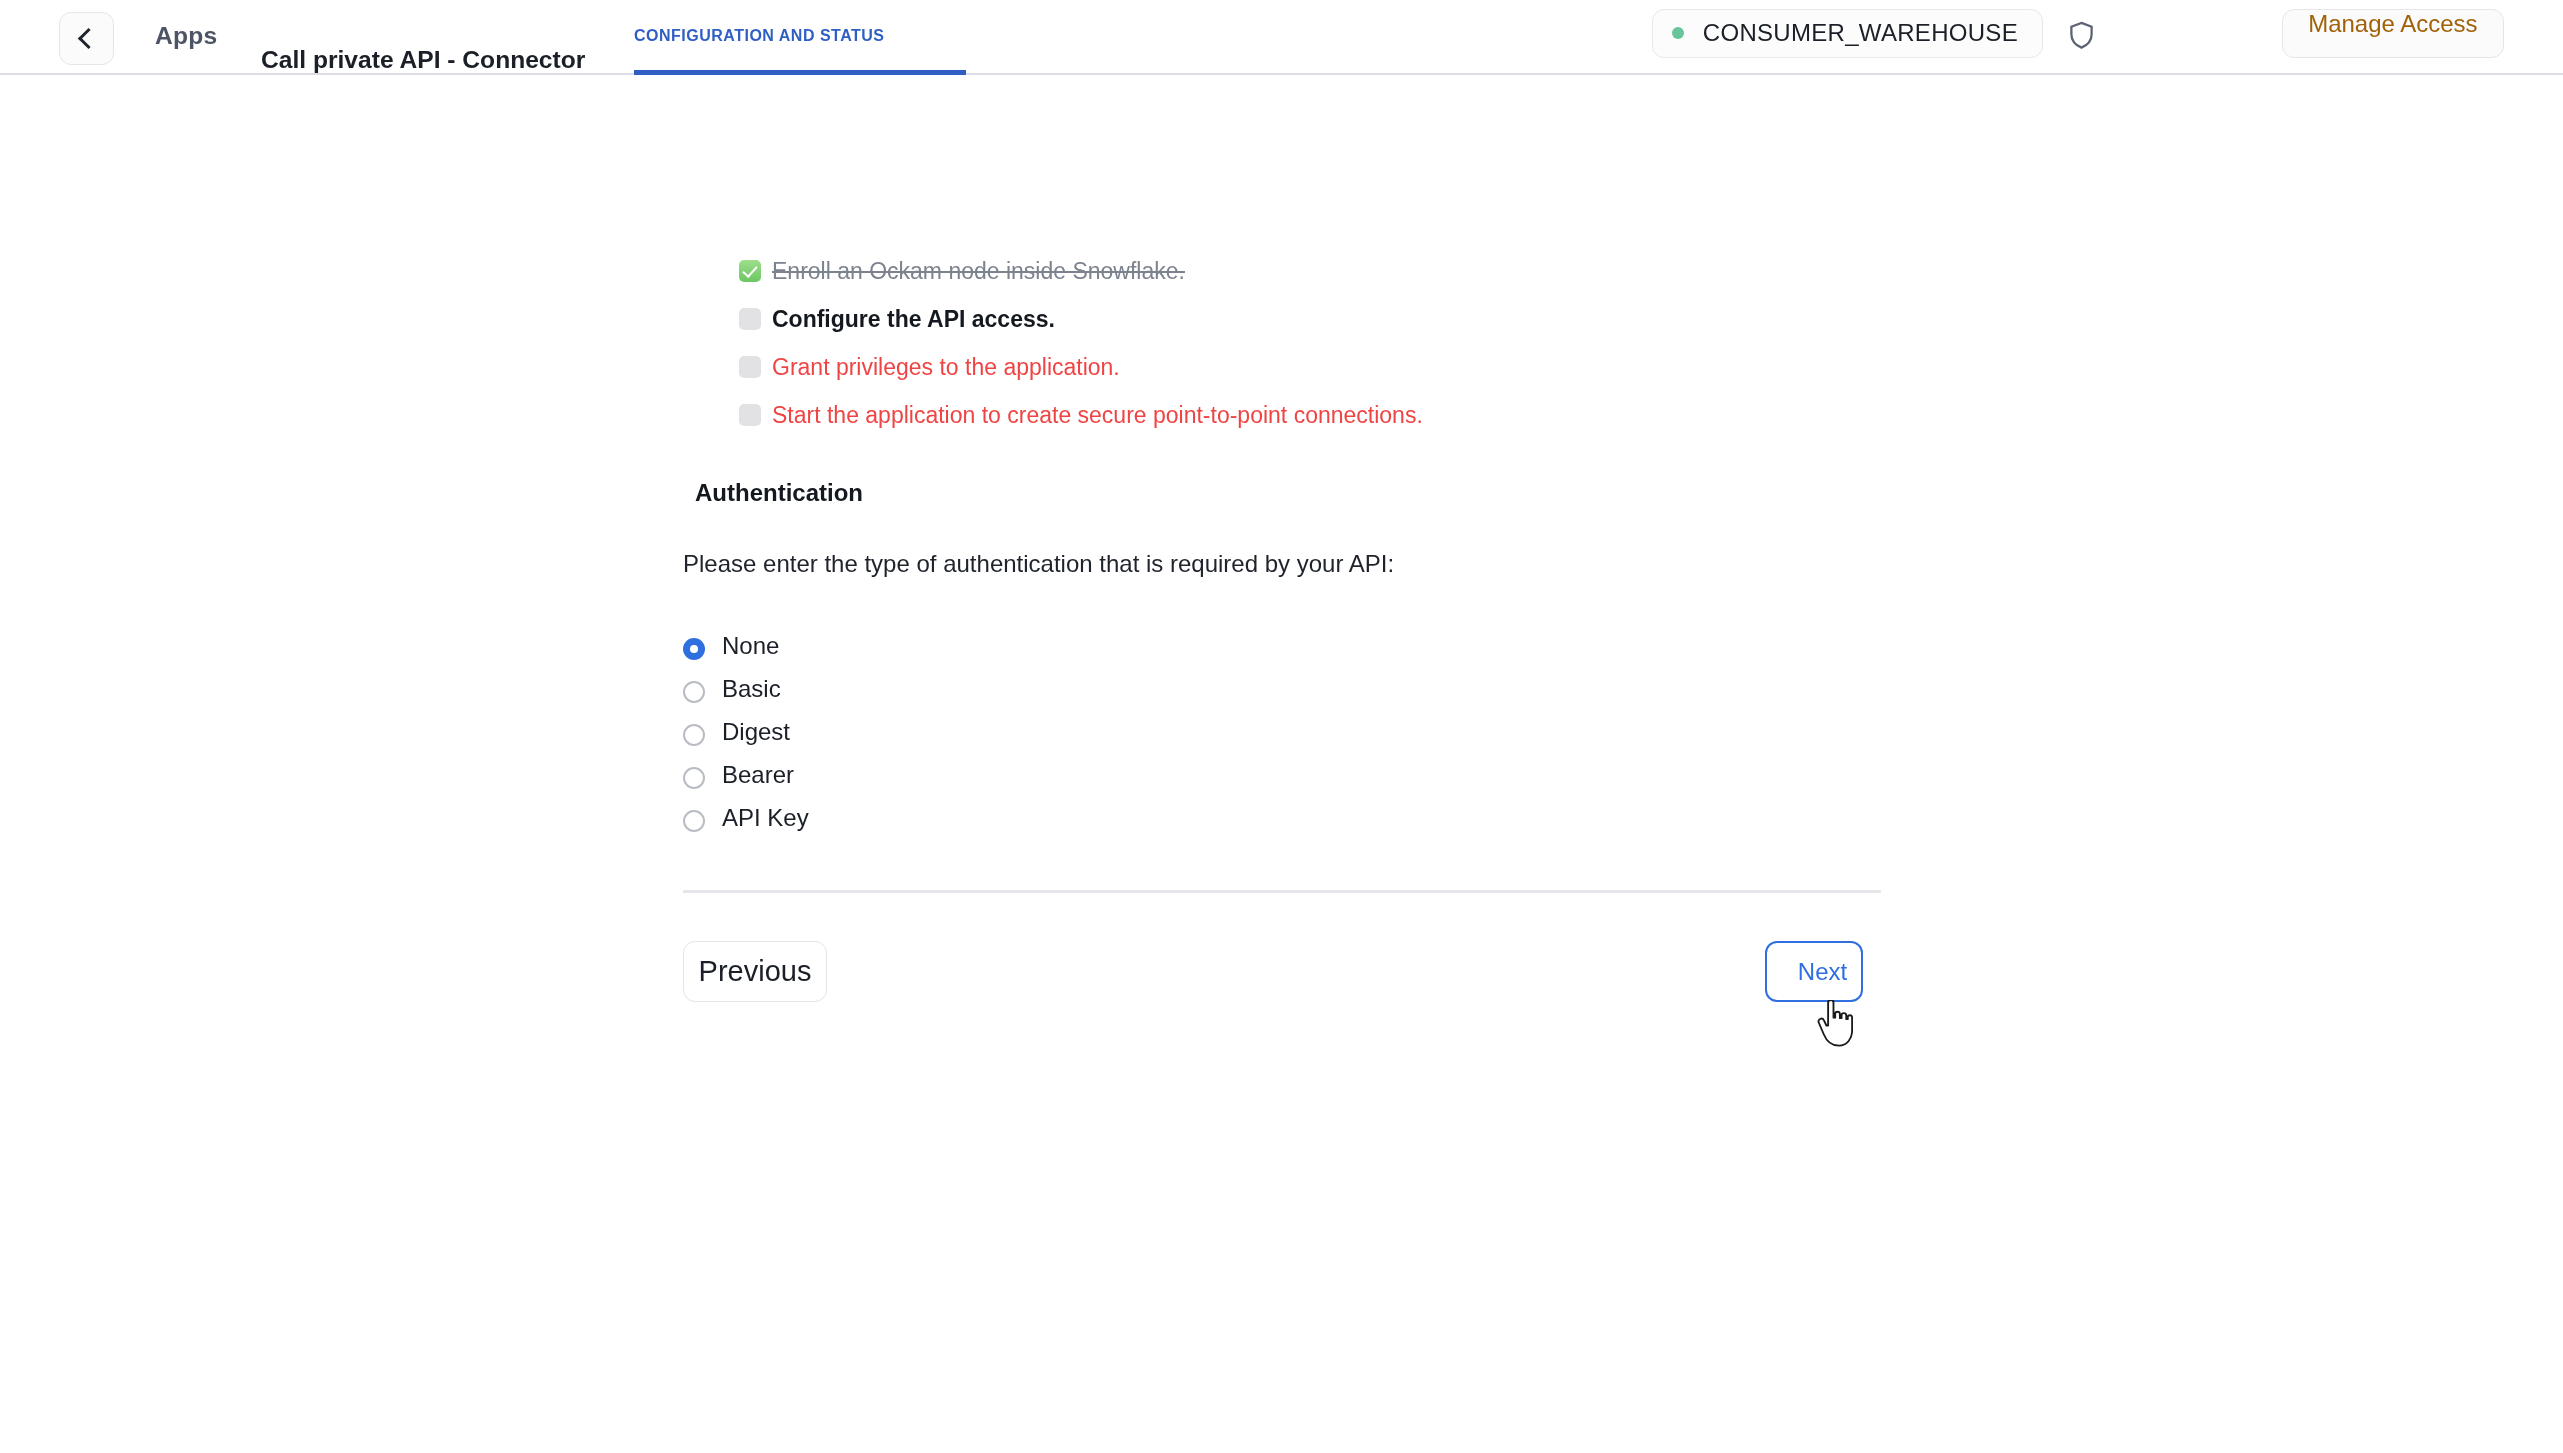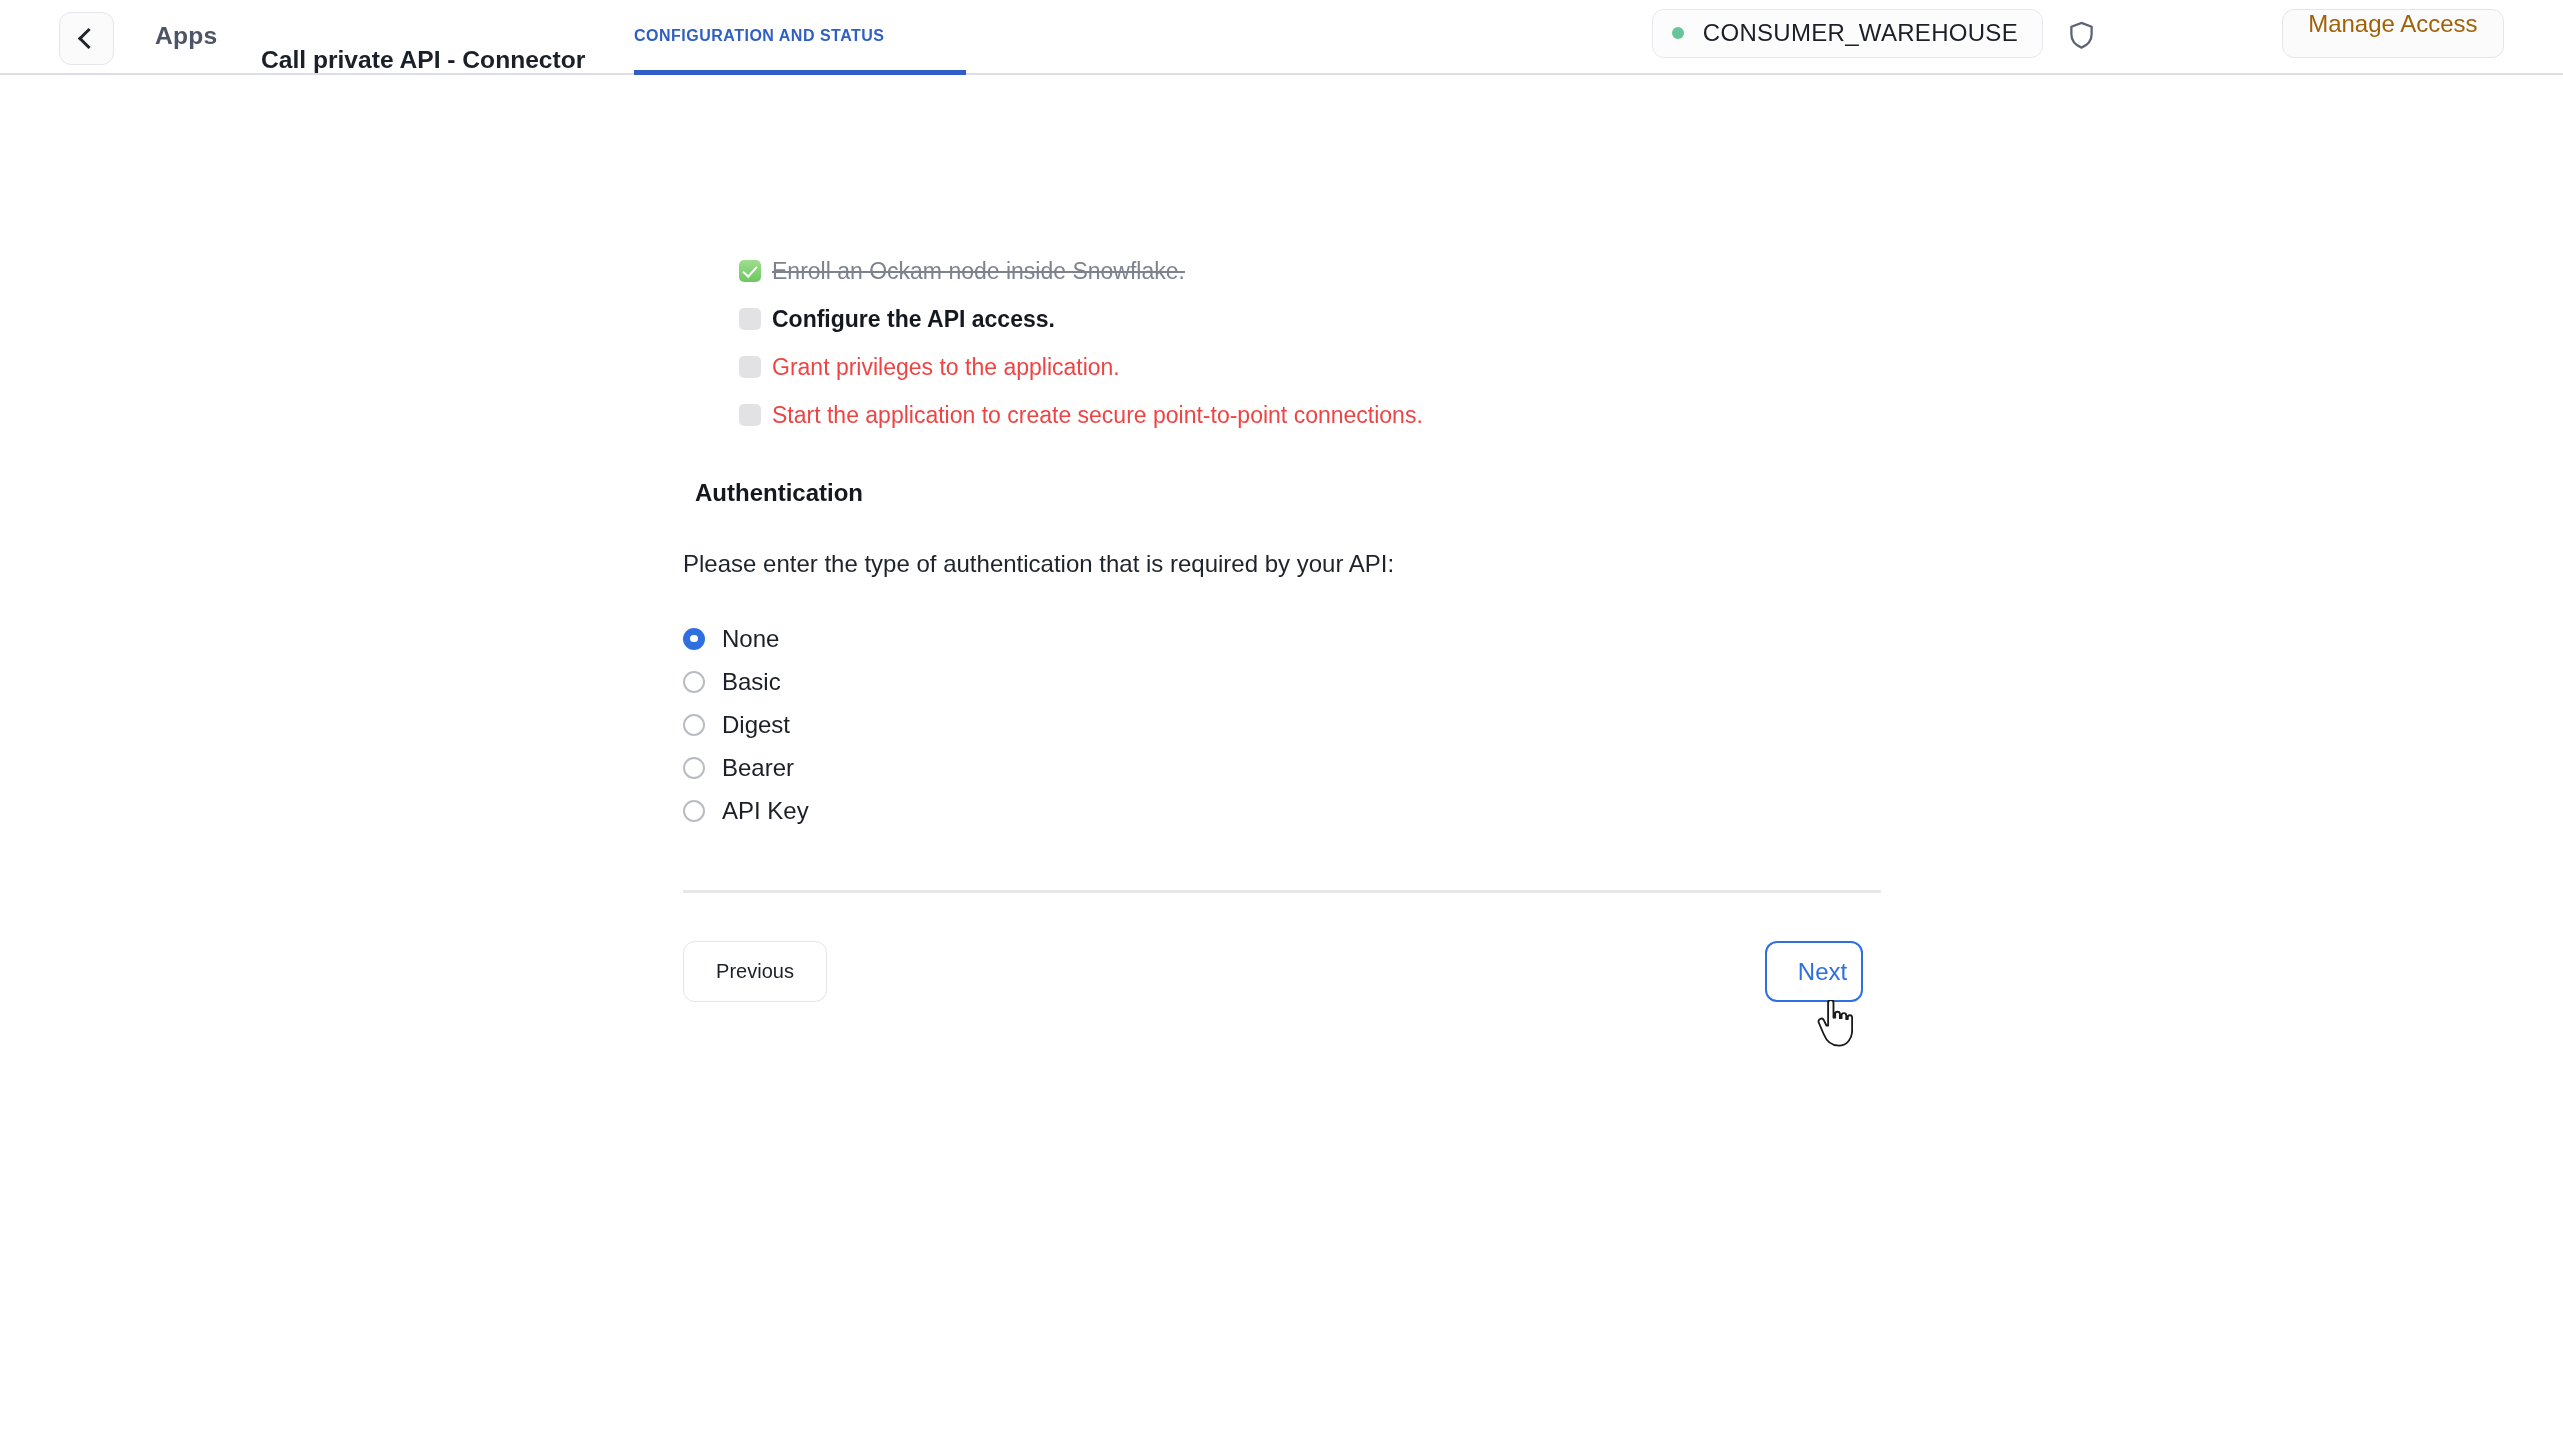--- a/index.html
+++ b/index.html
@@ -228,21 +228,21 @@
     white-space: nowrap;
   }
 
   .radio-group {
     position: absolute;
     left: 0px;
     top: 542px;
   }
   .radio-row {
     display: flex;
-    align-items: center;
+    align-items: flex-end;
     gap: 17px;
     height: 43px;
     cursor: pointer;
   }
   .radio {
     width: 22px; height: 22px;
     border-radius: 50%;
     border: 2.5px solid #b9bcc4;
     box-sizing: border-box;
     background: #ffffff;
@@ -282,21 +282,21 @@
     top: 866px;
     width: 144px;
     height: 61px;
     box-sizing: border-box;
     border: 1.7px solid #e2e4ea;
     border-radius: 12px;
     background: #ffffff;
     display: flex;
     align-items: center;
     justify-content: center;
-    font-size: 20px;
+    font-size: 29px;
     color: #1b1f27;
     cursor: pointer;
   }
   .next-button {
     position: absolute;
     left: 1082px;
     top: 866px;
     width: 98px;
     height: 61px;
     box-sizing: border-box;

